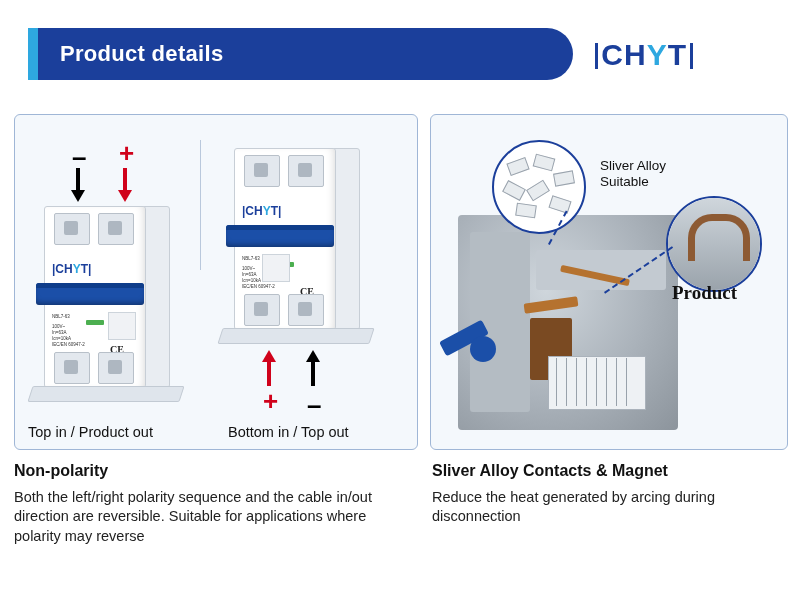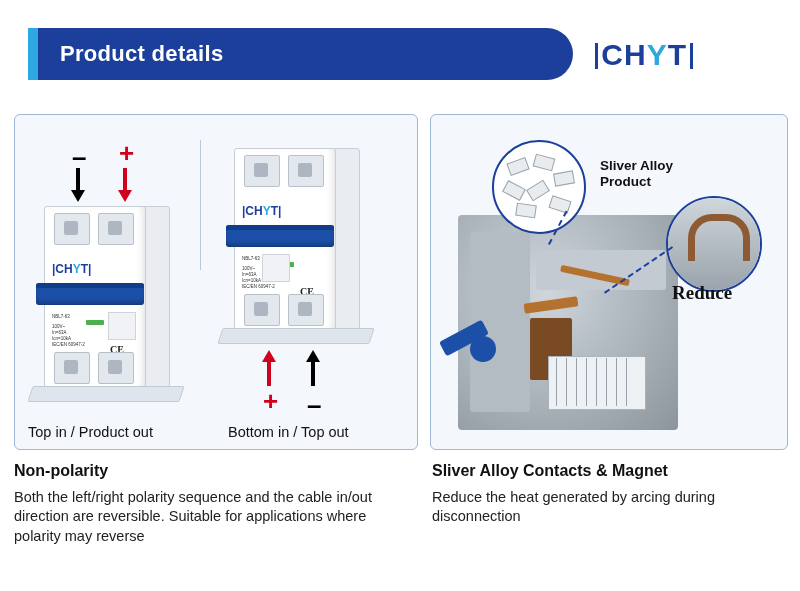--- a/index.html
+++ b/index.html
@@ -128,21 +128,21 @@
     position:absolute;background:#9aa2aa;border-radius:3px;
   }
   .circle-inset{
     position:absolute;border-radius:50%;border:2px solid #1b3f9b;
     background:#ffffff;overflow:hidden;
   }
   .contact-chip{
     position:absolute;background:#e8ecef;border:1px solid #9aa3ad;
   }
   .lbl-callout{
-    position:absolute;font-size:13.5px;color:#111;font-weight:bold;line-height:1.2;
+    position:absolute;font-size:13.5px;color:#111;font-weight:normal;line-height:1.2;
   }
   .lbl-magnet{
     position:absolute;font-size:19px;font-weight:bold;color:#111;
     font-family:"Liberation Serif", serif;
   }
   .dash-line{
     position:absolute;border-top:2px dashed #1b3f9b;transform-origin:0 0;
   }
   .coil{position:absolute;background:#7a4a22;border-radius:2px;}
   .copper{position:absolute;background:#b5722f;border-radius:2px;}
@@ -280,21 +280,21 @@
 <div class="circle-inset" style="left:666px;top:196px;width:92px;height:92px;">
   <div style="position:absolute;left:0;top:0;width:92px;height:92px;background:linear-gradient(180deg,#cfd6dc,#9aa3ab);"></div>
   <div style="position:absolute;left:20px;top:16px;width:48px;height:40px;border:7px solid #8d5a33;border-bottom:none;border-radius:24px 24px 0 0;"></div>
 </div>
 
 <div class="dash-line" style="left:548px;top:244px;width:38px;transform:rotate(-62deg);"></div>
 <div class="dash-line" style="left:604px;top:292px;width:82px;transform:rotate(-34deg);"></div>
 
 <div class="lbl-callout" style="left:600px;top:158px;">
   <div>Sliver Alloy</div>
-  <div>Product</div>
-</div>
-<div class="lbl-magnet" style="left:672px;top:282px;">Reduce</div>
+  <div>Suitable</div>
+</div>
+<div class="lbl-magnet" style="left:672px;top:282px;">Product</div>
 
 <div class="caption-title" style="left:14px;top:462px;">Non-polarity</div>
 <div class="caption-body" style="left:14px;top:488px;width:400px;">Both the left/right polarity sequence and the cable in/out direction are reversible. Suitable for applications where polarity may reverse</div>
 
 <div class="caption-title" style="left:432px;top:462px;">Sliver Alloy Contacts &amp; Magnet</div>
 <div class="caption-body" style="left:432px;top:488px;width:356px;">Reduce the heat generated by arcing during disconnection</div>
 
 </body></html>

